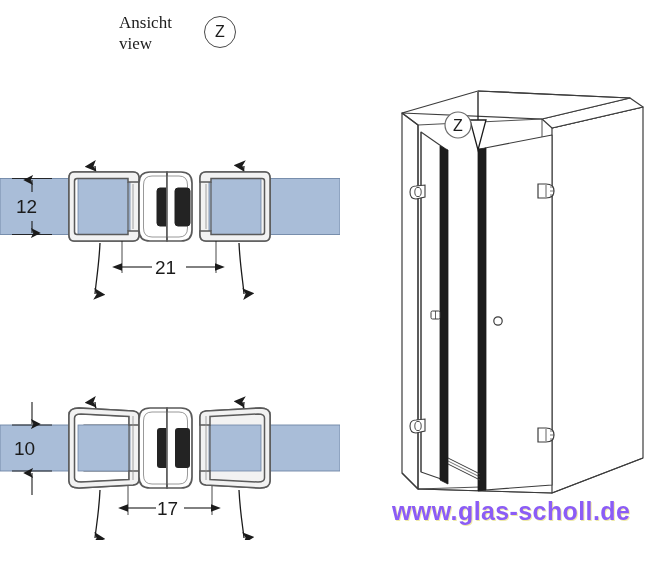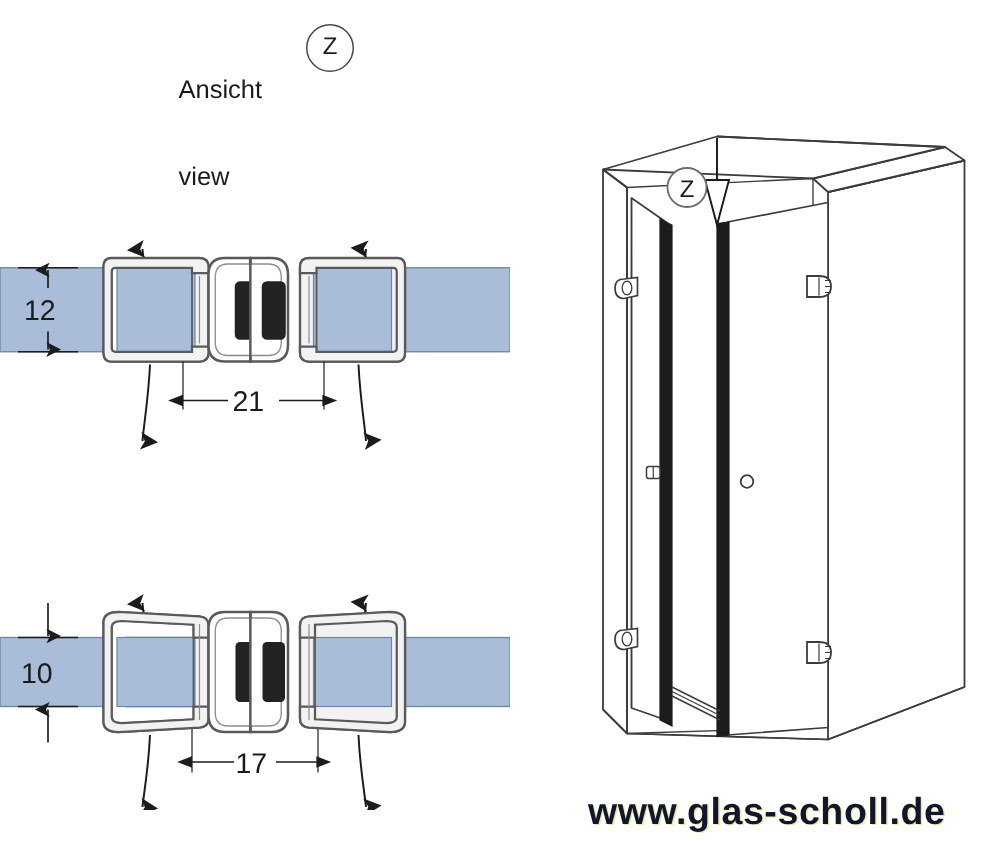--- a/index.html
+++ b/index.html
@@ -22,41 +22,40 @@
     fill: #1b1b1b;
   }
   .callout-text {
     font-family: "Liberation Sans", sans-serif;
     font-size: 16px;
     fill: #1b1b1b;
   }
   .watermark {
     position: absolute;
     left: 392px;
-    top: 527px;
+    top: 497px;
     font-family: "Liberation Sans", sans-serif;
     font-size: 25px;
     font-weight: bold;
-    color: #0f172a;
+    color: #8b5cf6;
     letter-spacing: 0.4px;
     text-shadow: 1px 1px 0 #efe9a8;
     white-space: nowrap;
     user-select: none;
   }
   .hdr-block {
     position: absolute;
     left: 119px;
     top: 13px;
     line-height: 1.22;
   }
   .hdr-line {
-    font-family: Liberation Sans, sans-serif;
+    font-family: Liberation Serif, serif;
     font-size: 17px;
     color: #1b1b1b;
-    margin-top: 37px;
   }
   .circle-z {
     position: absolute;
     left: 204px;
     top: 16px;
     width: 32px;
     height: 32px;
     border: 1.4px solid #4a4a4a;
     border-radius: 50%;
     box-sizing: border-box;

